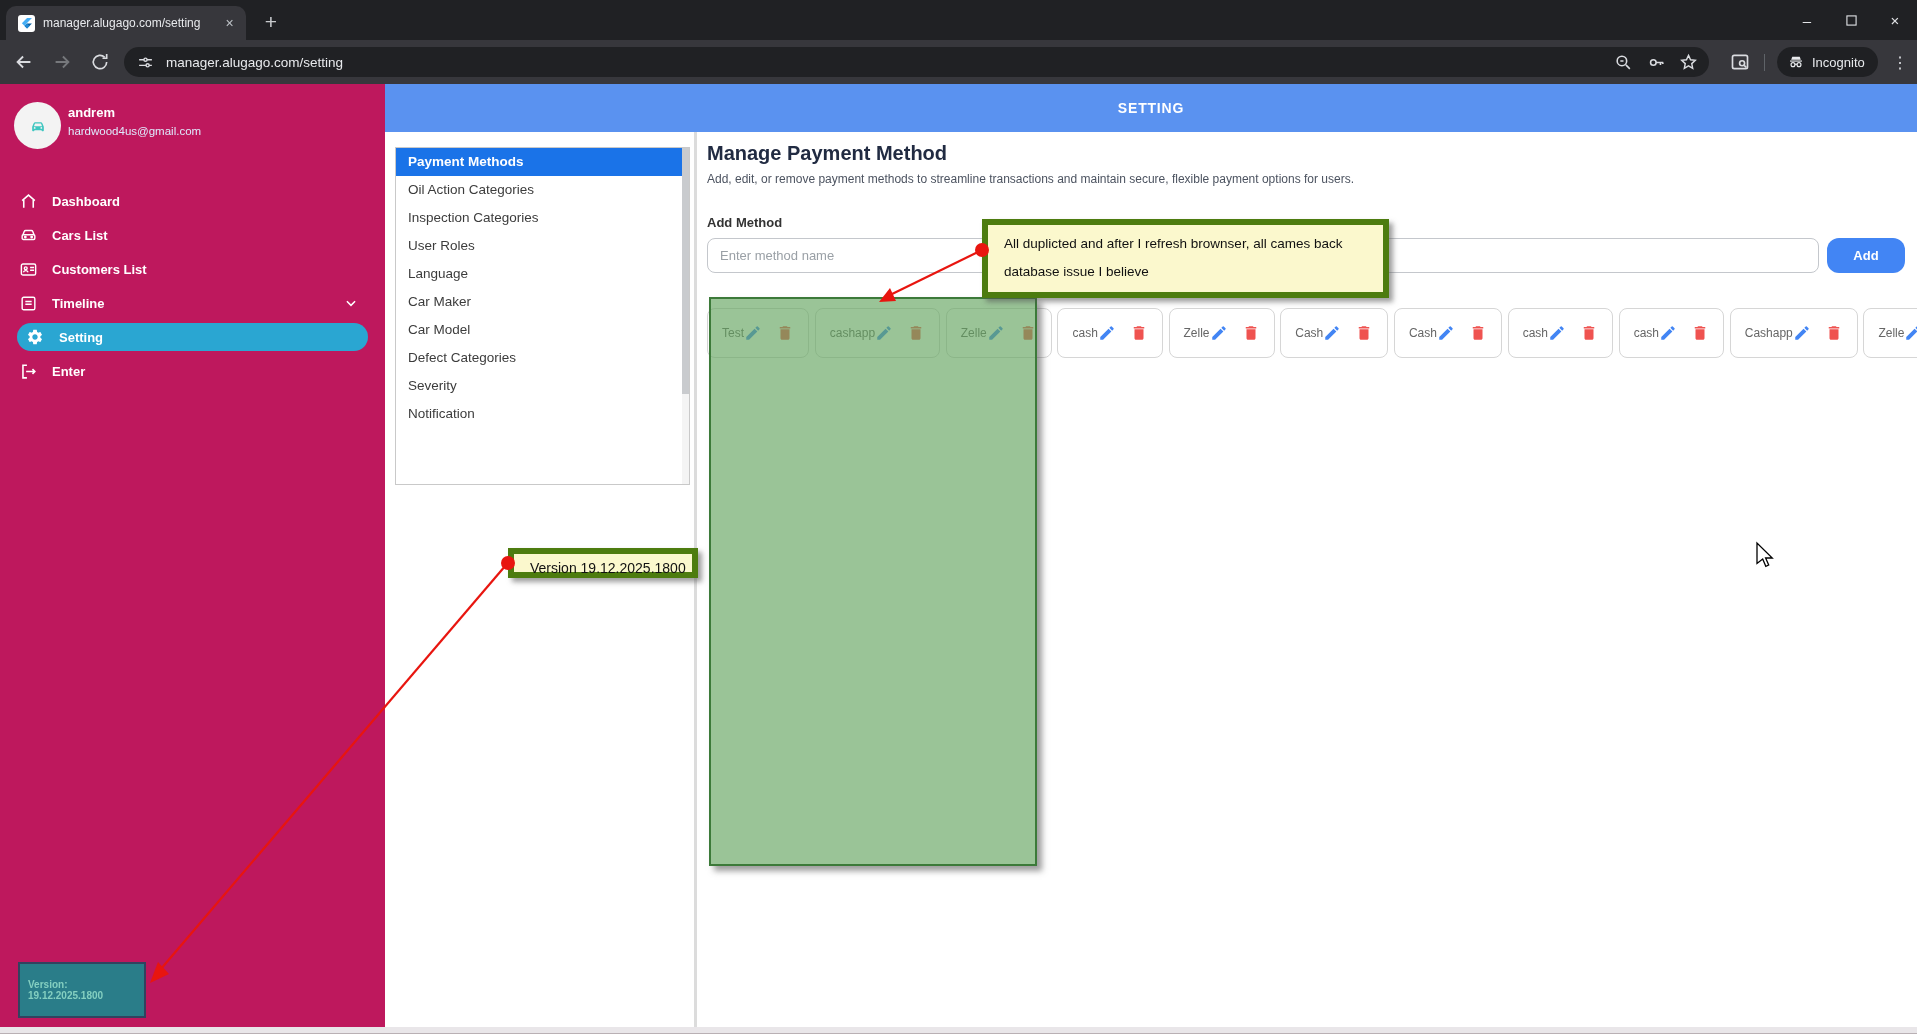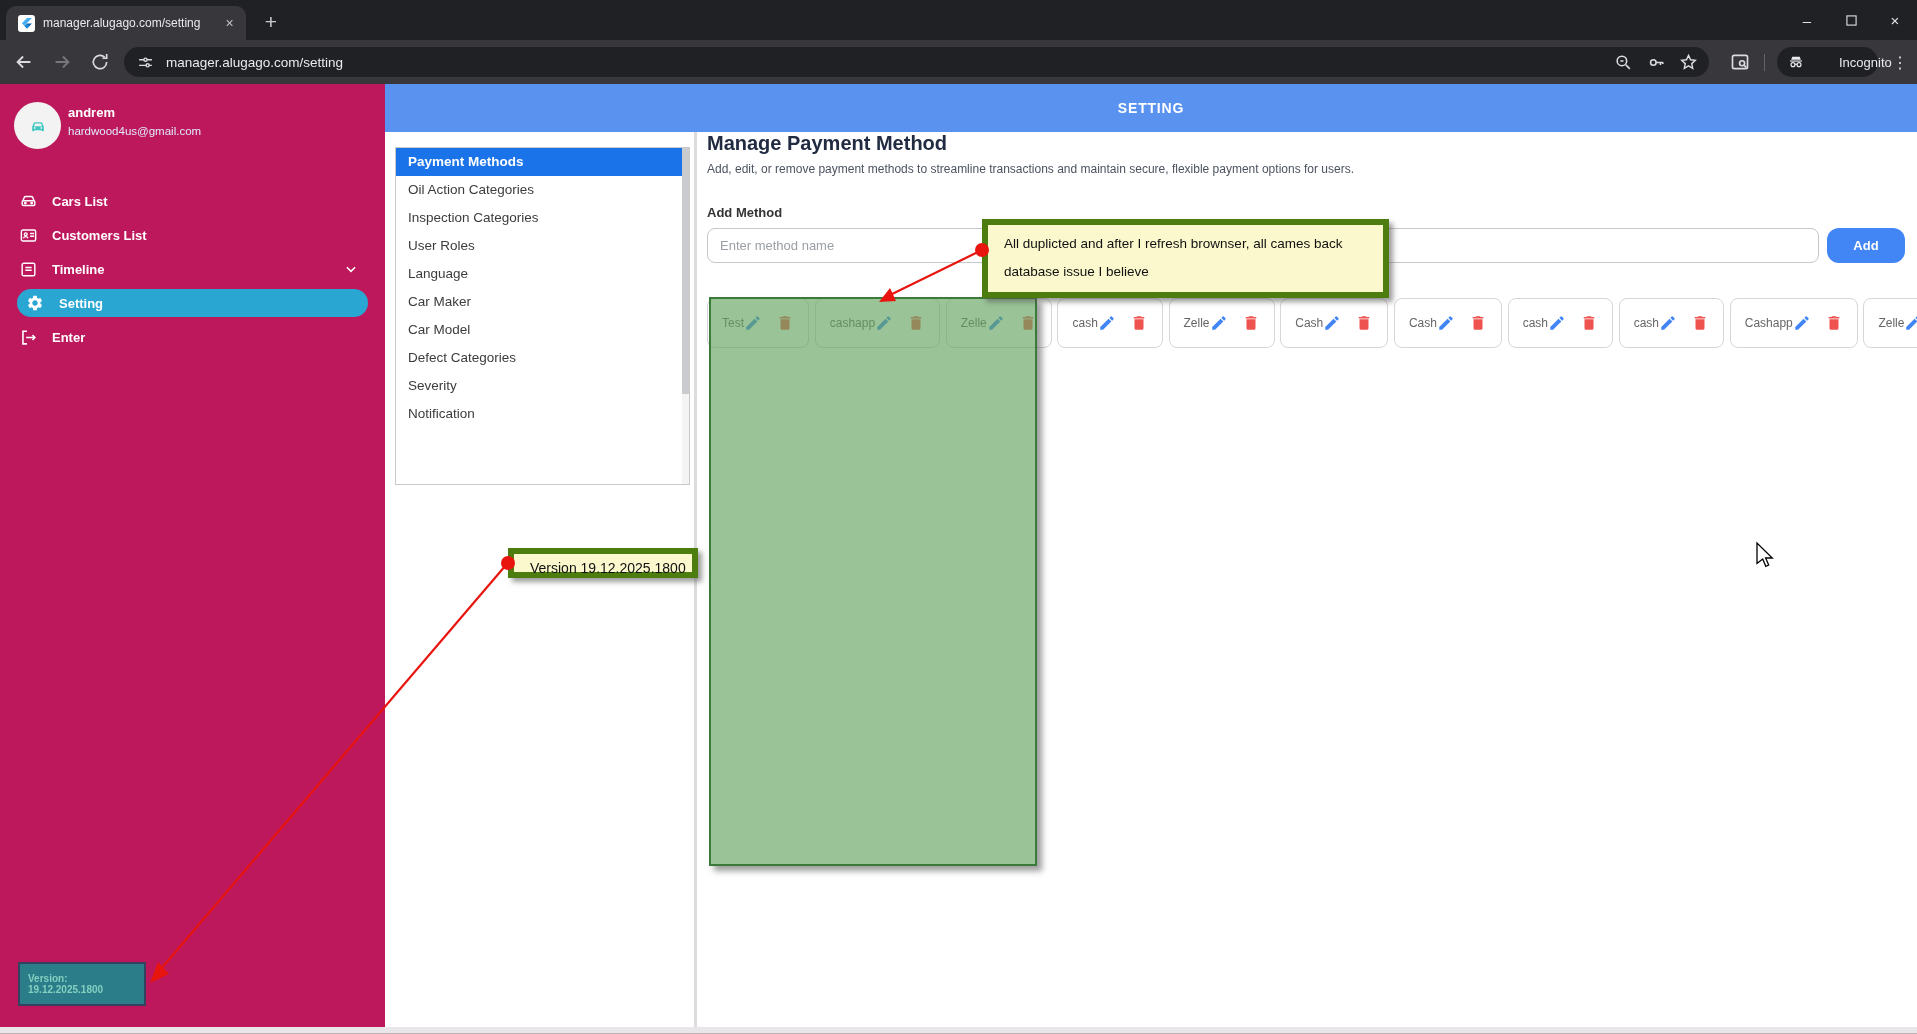--- a/index.html
+++ b/index.html
@@ -20,53 +20,53 @@
   .winbtn{width:44px;height:40px;display:flex;align-items:center;justify-content:center;color:#e2e4e7;font-size:15px;}
 
   .toolbar{position:absolute;left:0;top:40px;width:100%;height:44px;background:#37373c;}
   .navbtn{position:absolute;top:10px;width:24px;height:24px;}
   .urlpill{position:absolute;left:124px;top:7px;width:1585px;height:30px;border-radius:15px;background:#202124;
            display:flex;align-items:center;}
   .url-text{margin-left:12px;font-size:13.5px;color:#e8eaed;}
   .tbicon{position:absolute;top:11px;width:22px;height:22px;}
   .tb-divider{position:absolute;left:1764px;top:14px;width:1px;height:17px;background:#5f6368;}
   .incog{position:absolute;left:1777px;top:7px;width:101px;height:30px;border-radius:15px;background:#1f2023;
-         display:flex;align-items:center;color:#e8eaed;font-size:13px;gap:27px;}
+         display:flex;align-items:center;color:#e8eaed;font-size:13px;}
   .kebab{position:absolute;left:1888px;top:9px;width:24px;height:26px;color:#dadce0;font-size:16px;
          display:flex;align-items:center;justify-content:center;letter-spacing:0;}
 
   
   .page{position:absolute;left:0;top:84px;width:100%;height:943px;background:#fff;}
   .sidebar{position:absolute;left:0;top:0;width:385px;height:100%;background:#be185d;color:#fff;}
   .avatar{position:absolute;left:14px;top:18px;width:47px;height:47px;border-radius:50%;background:#f3f3f3;
           display:flex;align-items:center;justify-content:center;}
   .u-name{position:absolute;left:68px;top:21px;font-size:13px;font-weight:bold;}
   .u-email{position:absolute;left:68px;top:41px;font-size:11.5px;color:#dfeafd;}
   .side-nav{position:absolute;left:0;top:100px;width:100%;}
   .side-item{height:34px;display:flex;align-items:center;padding-left:18px;font-size:13px;font-weight:bold;color:#fff;}
   .side-item .icon{width:20px;height:20px;margin-right:14px;}
   .side-item.active{background:#2aa6d2;border-radius:15px;margin:3px 17px;height:28px;padding-left:8px;}
   .side-item .chev{margin-left:auto;margin-right:24px;}
-  .version-badge{position:absolute;left:18px;top:878px;width:128px;height:44px;background:#2a7d89;
+  .version-badge{position:absolute;left:18px;top:878px;width:128px;height:56px;background:#2a7d89;
                  border:2px solid #33425f;box-sizing:border-box;display:flex;align-items:center;}
   .version-badge span{padding-left:8px;font-size:10px;font-weight:bold;color:#84cfc0;}
 
   .app-header{position:absolute;left:385px;top:0;right:0;height:48px;background:#5a92f0;
               display:flex;align-items:center;justify-content:center;}
   .app-header span{color:#fff;font-size:14px;font-weight:bold;letter-spacing:0.8px;}
   .content{position:absolute;left:385px;top:48px;right:0;bottom:0;background:#fff;}
   .cats{position:absolute;left:10px;top:15px;width:295px;height:338px;border:1px solid #c9c9c9;box-sizing:border-box;background:#fff;}
   .cat-item{height:28px;line-height:28px;padding-left:12px;font-size:13.5px;color:#3c3c3c;}
   .cat-item.selected{background:#1a73e8;color:#fff;font-weight:bold;}
   .cat-scroll{position:absolute;right:0;top:0;width:7px;height:100%;background:#f4f4f4;}
   .cat-thumb{position:absolute;right:0;top:0;width:7px;height:246px;background:#c9cbce;}
   .vdivider{position:absolute;left:309px;top:0;width:3px;height:100%;background:#dcdcdc;}
 
   .main{position:absolute;left:322px;top:0;right:12px;}
-  .pm-title{font-size:20px;font-weight:bold;color:#212b42;}
+  .pm-title{margin-top:10px;font-size:20px;font-weight:bold;color:#212b42;}
   .pm-sub{margin-top:7px;font-size:12px;color:#4c5360;}
   .add-label{margin-top:29px;font-size:13px;font-weight:bold;color:#333;}
   .add-row{margin-top:8px;display:flex;align-items:center;}
   .add-input{flex:1;height:35px;border:1px solid #c4c7cc;border-radius:8px;box-sizing:border-box;
              padding:0 12px;font-size:13px;color:#333;outline:none;font-family:"Liberation Sans",sans-serif;}
   .add-input::placeholder{color:#9aa0a6;}
   .add-btn{margin-left:8px;width:78px;height:35px;border:none;border-radius:12px;background:#4285f4;
            color:#fff;font-size:13px;font-weight:bold;font-family:"Liberation Sans",sans-serif;}
   .rows{margin-top:35px;display:flex;flex-direction:row;gap:5.7px;}
   .row{height:50px;border:1px solid #d6d6d6;border-radius:8px;box-sizing:border-box;background:#fff;
@@ -191,20 +191,28 @@
         <svg width="20" height="20" viewBox="0 0 24 24" fill="#3ec6c0">
             <path d="M5 13l1.8-4.2c.3-.7 1-1.2 1.8-1.2h6.8c.8 0 1.5.5 1.8 1.2L19 13v4.5a.9.9 0 0 1-.9.9h-.9a.9.9 0 0 1-.9-.9V17H7.7v.5a.9.9 0 0 1-.9.9h-.9A.9.9 0 0 1 5 17.5V13zm2.2-.8h9.6L15.6 9H8.4l-1.2 3.2zM8 15.4a1.1 1.1 0 1 0 0-2.2 1.1 1.1 0 0 0 0 2.2zm8 0a1.1 1.1 0 1 0 0-2.2 1.1 1.1 0 0 0 0 2.2z"></path>
           </svg>
       </span>
       <span class="u-name">andrem</span>
       <span class="u-email">hardwood4us@gmail.com</span>
 
       <nav class="side-nav">
         <div class="side-item">
           <span class="icon">
+            <svg width="19" height="19" viewBox="0 0 24 24" fill="none" stroke="#fff" stroke-width="2">
+                <path d="M4 11l8-7 8 7M6 10v10M18 10v10"></path>
+              </svg>
+          </span>
+          <span>Dashboard</span>
+        </div>
+        <div class="side-item">
+          <span class="icon">
             <svg width="19" height="19" viewBox="0 0 24 24" fill="none" stroke="#fff" stroke-width="1.8">
                 <path d="M5 11l1.6-4c.3-.8 1-1.3 1.9-1.3h7c.9 0 1.6.5 1.9 1.3L19 11"></path>
                 <rect x="4" y="11" width="16" height="6" rx="1.5"></rect>
                 <circle cx="8" cy="14" r="0.9" fill="#fff"></circle>
                 <circle cx="16" cy="14" r="0.9" fill="#fff"></circle>
               </svg>
           </span>
           <span>Cars List</span>
         </div>
         <div class="side-item">

